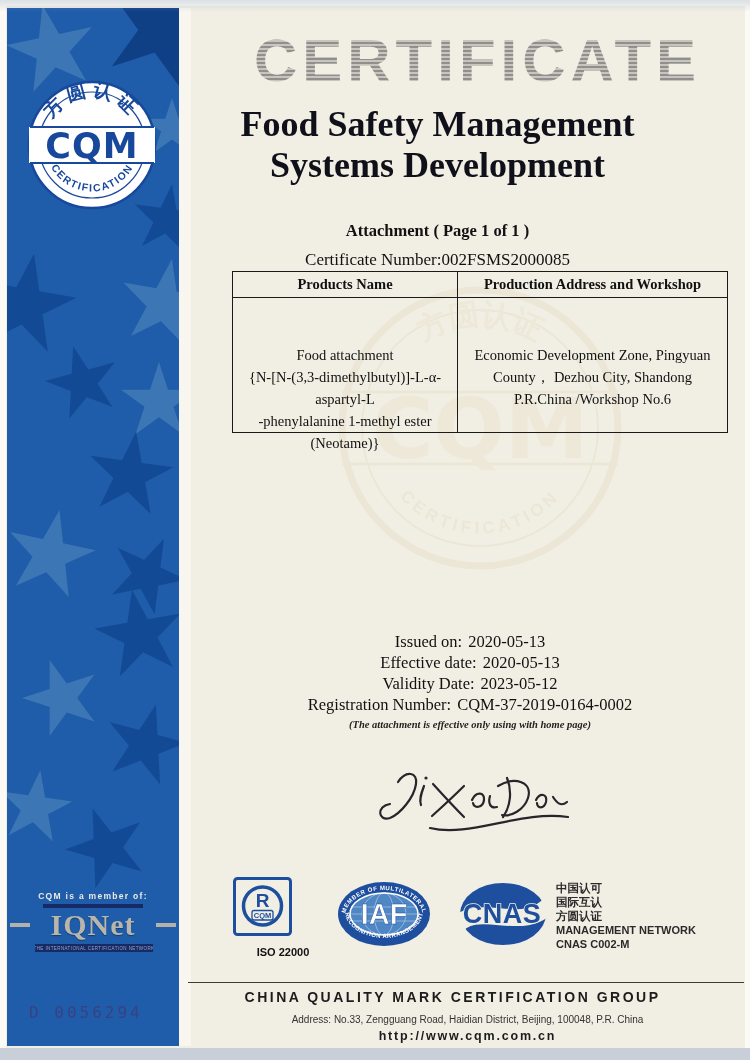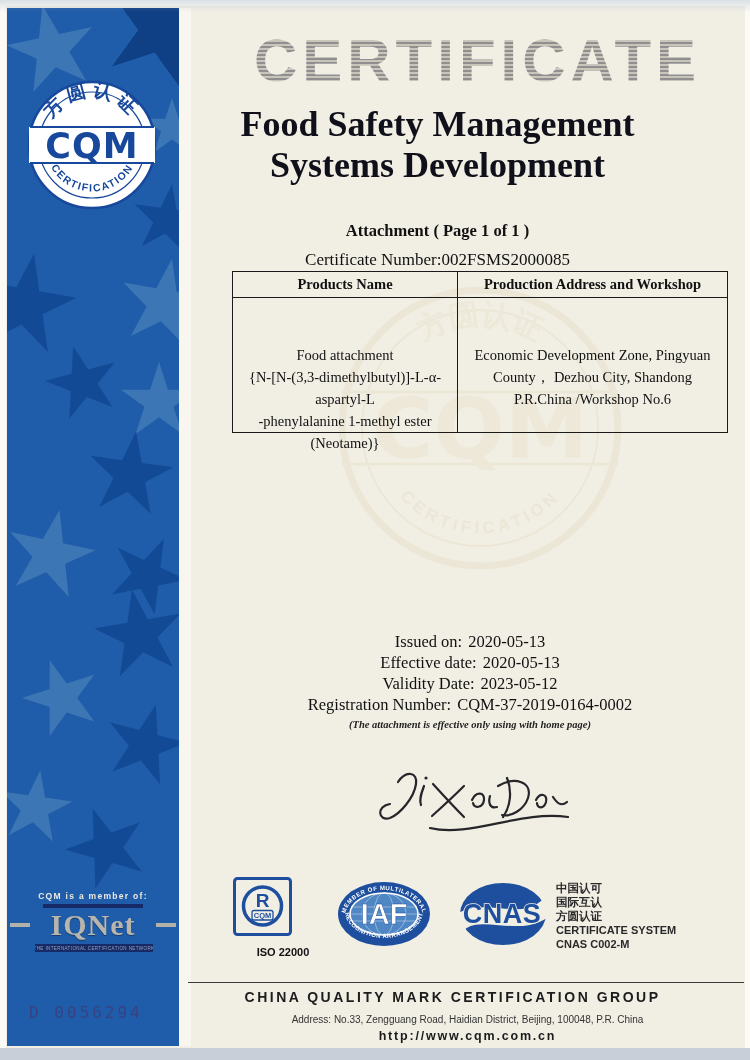--- a/index.html
+++ b/index.html
@@ -205,21 +205,21 @@
   <svg class="cnas" width="92" height="68" viewBox="0 0 92 68">
     <ellipse cx="47" cy="34" rx="43" ry="31" fill="#1d4f9e"></ellipse>
     <path d="M -4,50 C 22,16 66,58 96,22" fill="none" stroke="#f1eee4" stroke-width="17"></path>
     <text x="46" y="43" text-anchor="middle" font-family="Liberation Sans, sans-serif" font-size="27" font-weight="900" fill="#1d4f9e" stroke="#f1eee4" stroke-width="1.5" paint-order="stroke" letter-spacing="0.5">CNAS</text>
   </svg>
 
   <div class="accred">
     <div>中国认可</div>
     <div>国际互认</div>
     <div>方圆认证</div>
-    <div class="en">CERTIFICATE SYSTEM</div>
+    <div class="en">MANAGEMENT NETWORK</div>
     <div class="en">CNAS C002-M</div>
   </div>
 
   <div class="footer-rule"></div>
   <div class="footer-org">CHINA QUALITY MARK CERTIFICATION GROUP</div>
   <div class="footer-addr">Address: No.33, Zengguang Road, Haidian District, Beijing, 100048, P.R. China</div>
   <div class="footer-url">http://www.cqm.com.cn</div>
 
   <aside class="sidebar">
     <svg class="stars" width="172" height="1038" viewBox="0 0 172 1038">

